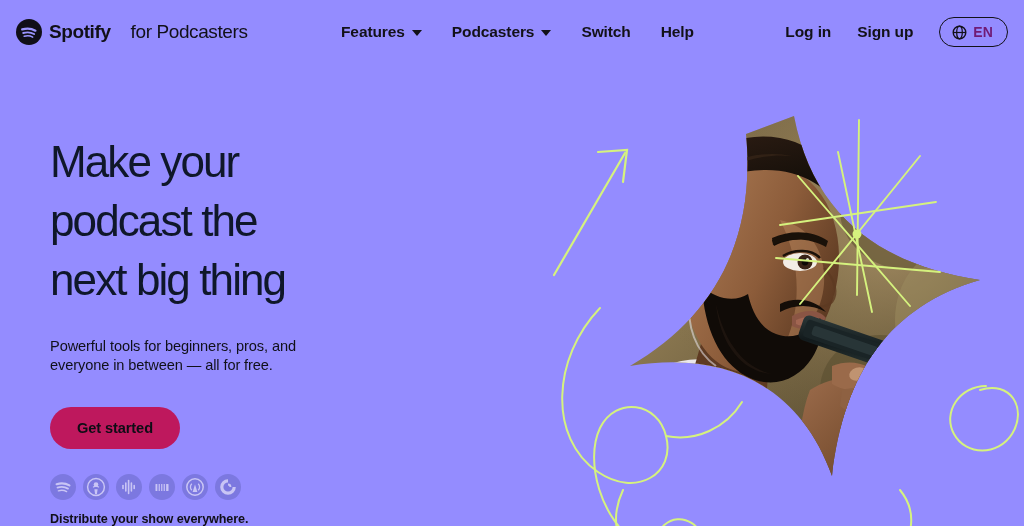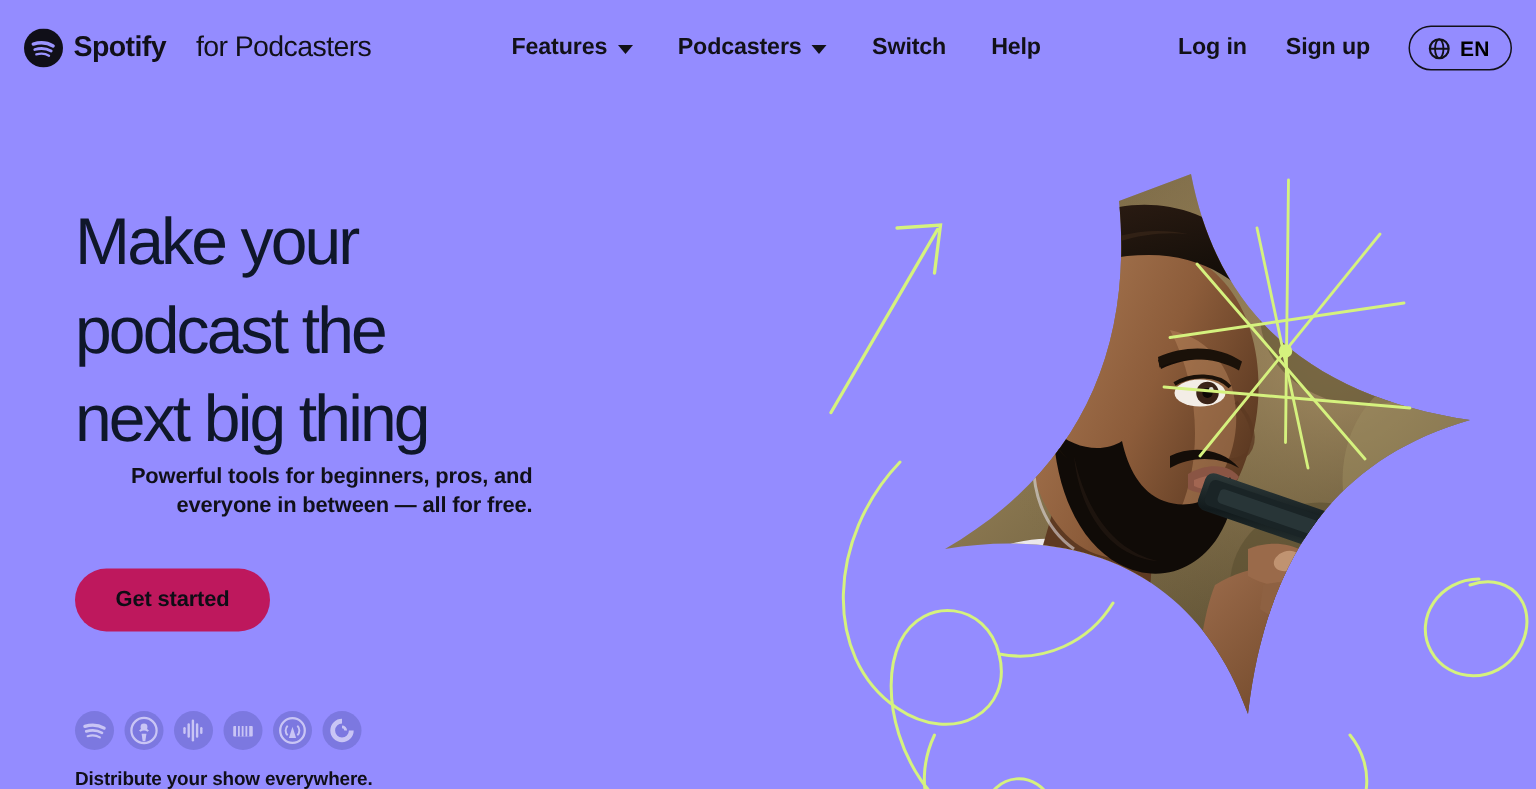--- a/index.html
+++ b/index.html
@@ -119,21 +119,21 @@
     border-radius: 999px;
     padding: 6px 14px 6px 12px;
     background: transparent;
     cursor: pointer;
     font-family: inherit;
   }
   .lang-btn .globe { width: 15px; height: 15px; display:block; }
   .lang-label {
     font-size: 14px;
     font-weight: 700;
-    color: #000000;
+    color: #701a75;
     letter-spacing: 0.1px;
   }
 
   
   .hero-copy {
     position: absolute;
     left: 50px;
     top: 132px;
     width: 430px;
     z-index: 20;
@@ -142,27 +142,27 @@
   .headline {
     font-size: 44px;
     line-height: 59px;
     font-weight: 400;
     letter-spacing: -1.9px;
     color: #0f172a;
   }
   .headline .hl-line { display: block; white-space: nowrap; }
 
   .subhead {
+    margin-top: 28px;
     font-size: 14.6px;
     line-height: 19px;
-    font-weight: 700;
+    font-weight: 400;
     color: #101019;
     width: 305px;
     letter-spacing: -0.1px;
-    text-align: right;
   }
 
   .cta {
     margin-top: 32px;
     display: inline-flex;
     align-items: center;
     justify-content: center;
     height: 42px;
     padding: 0 27px;
     border: none;

